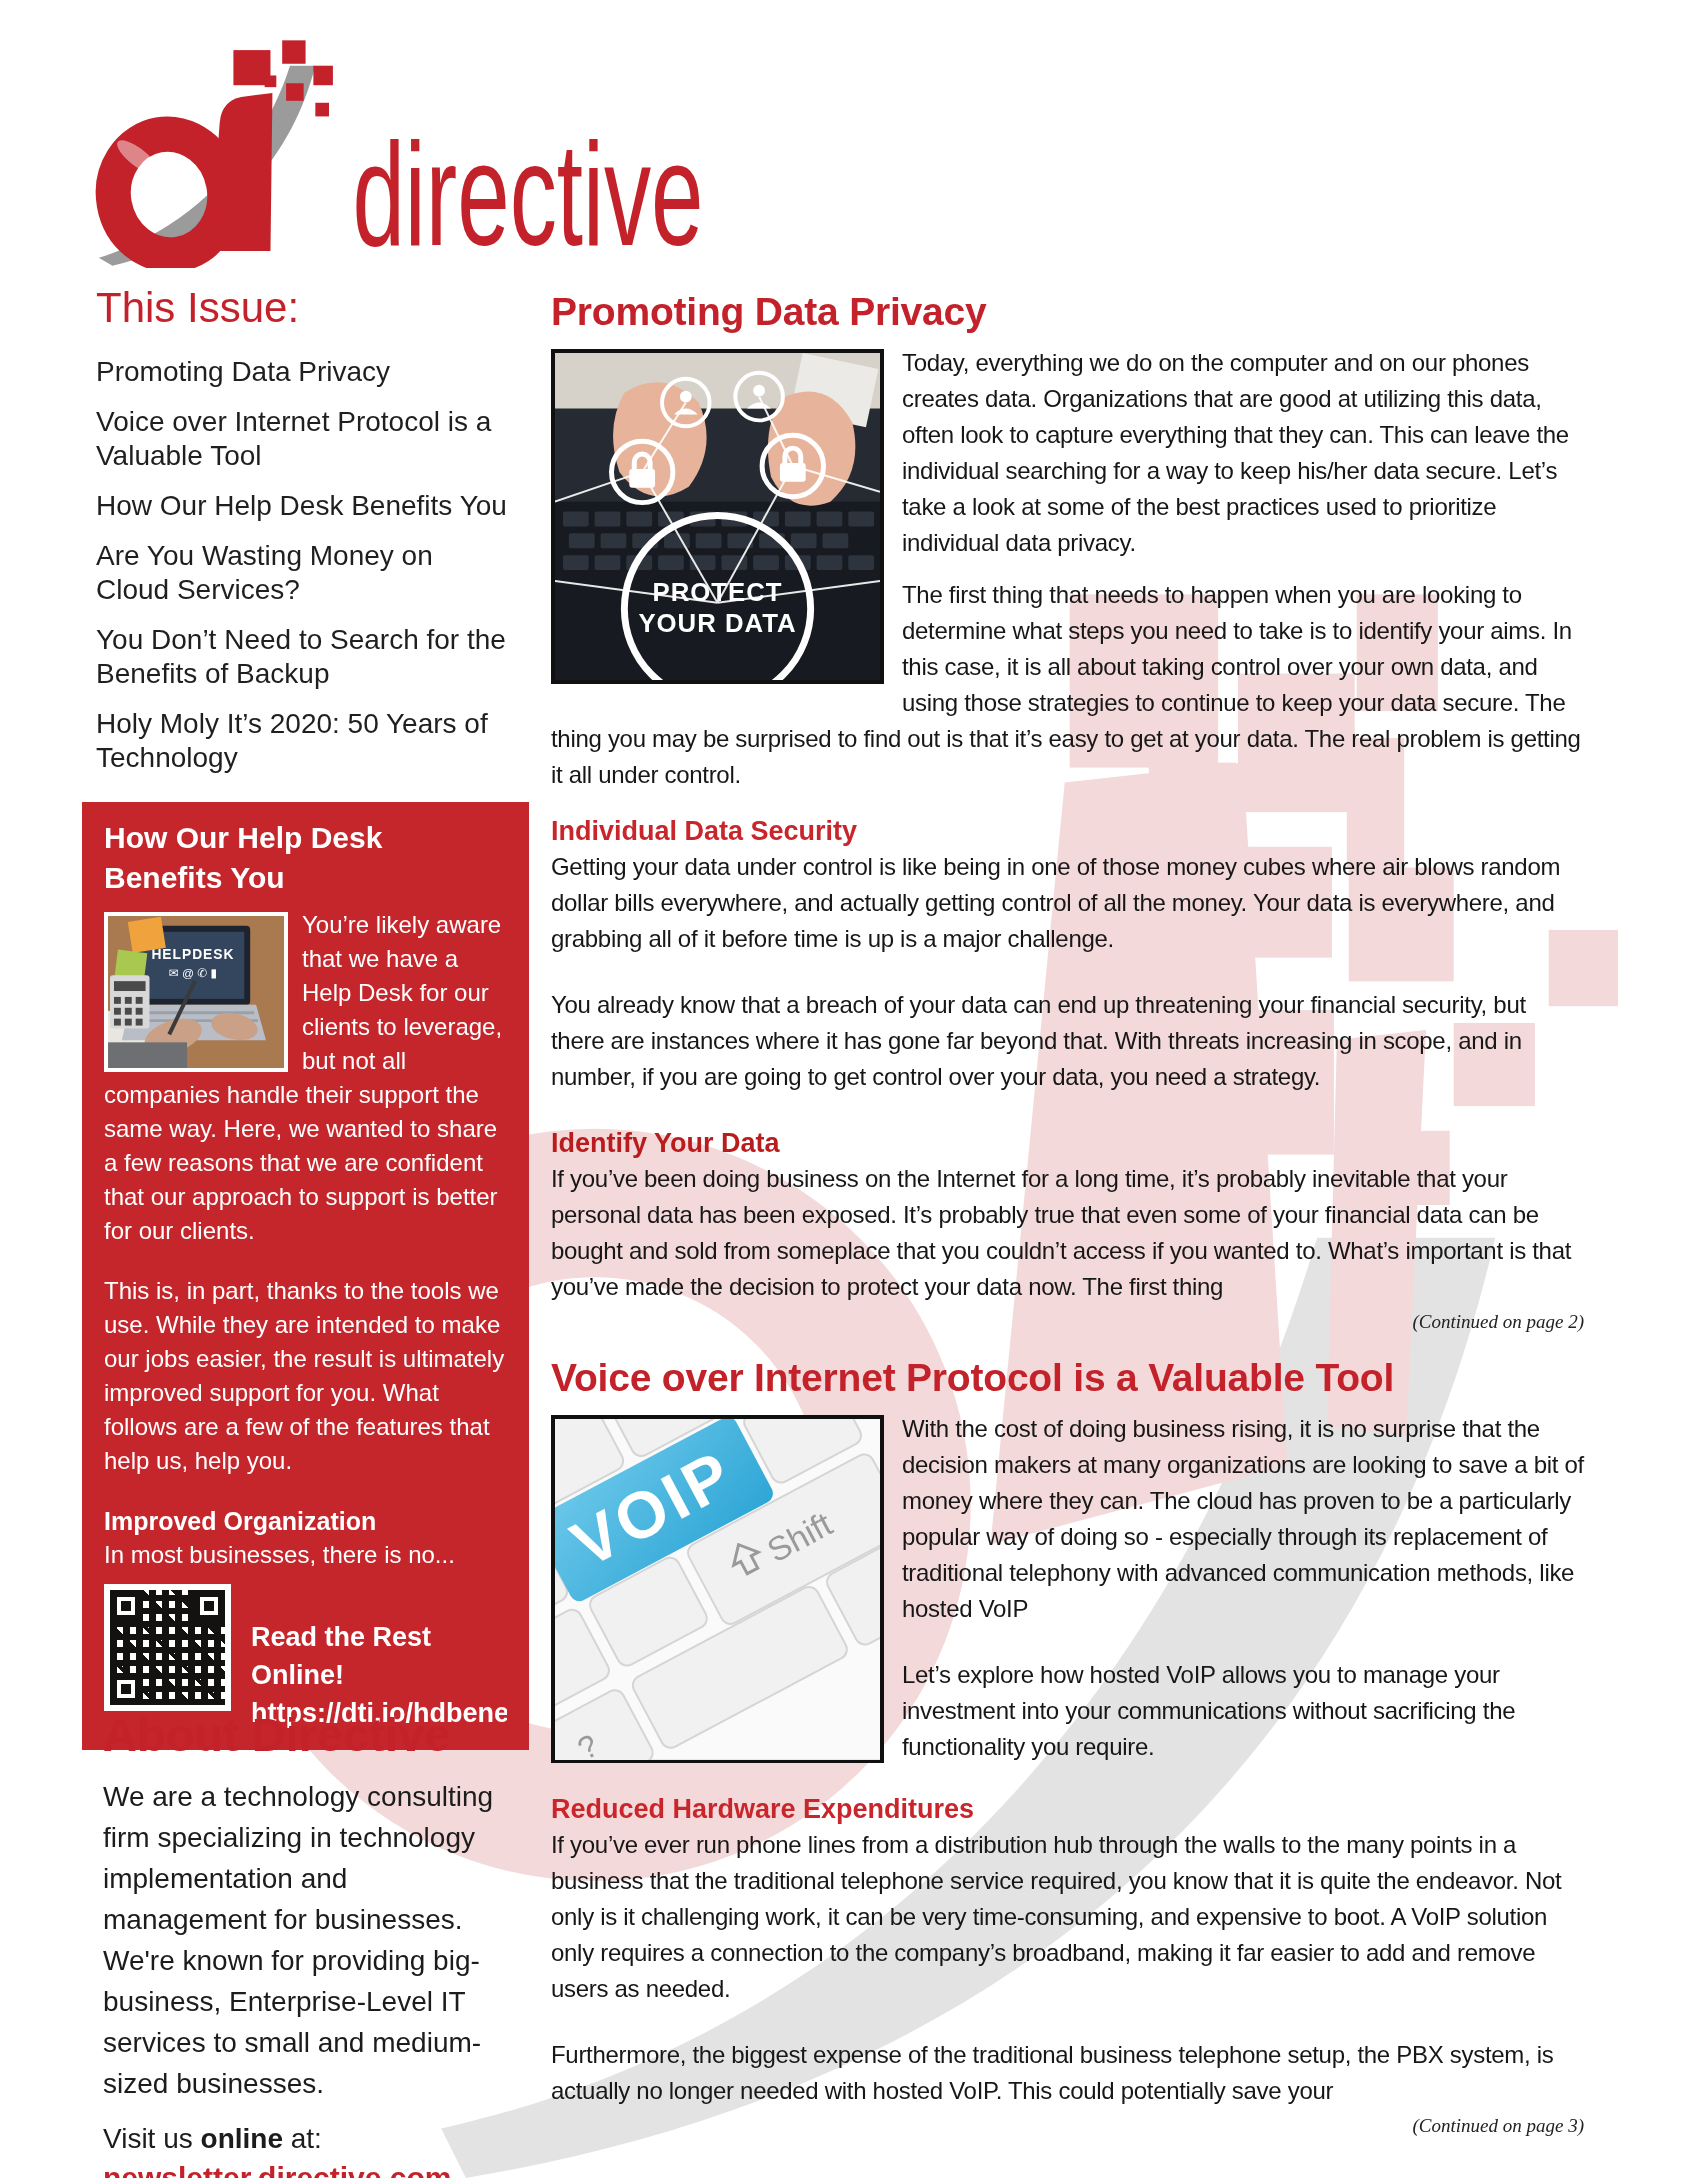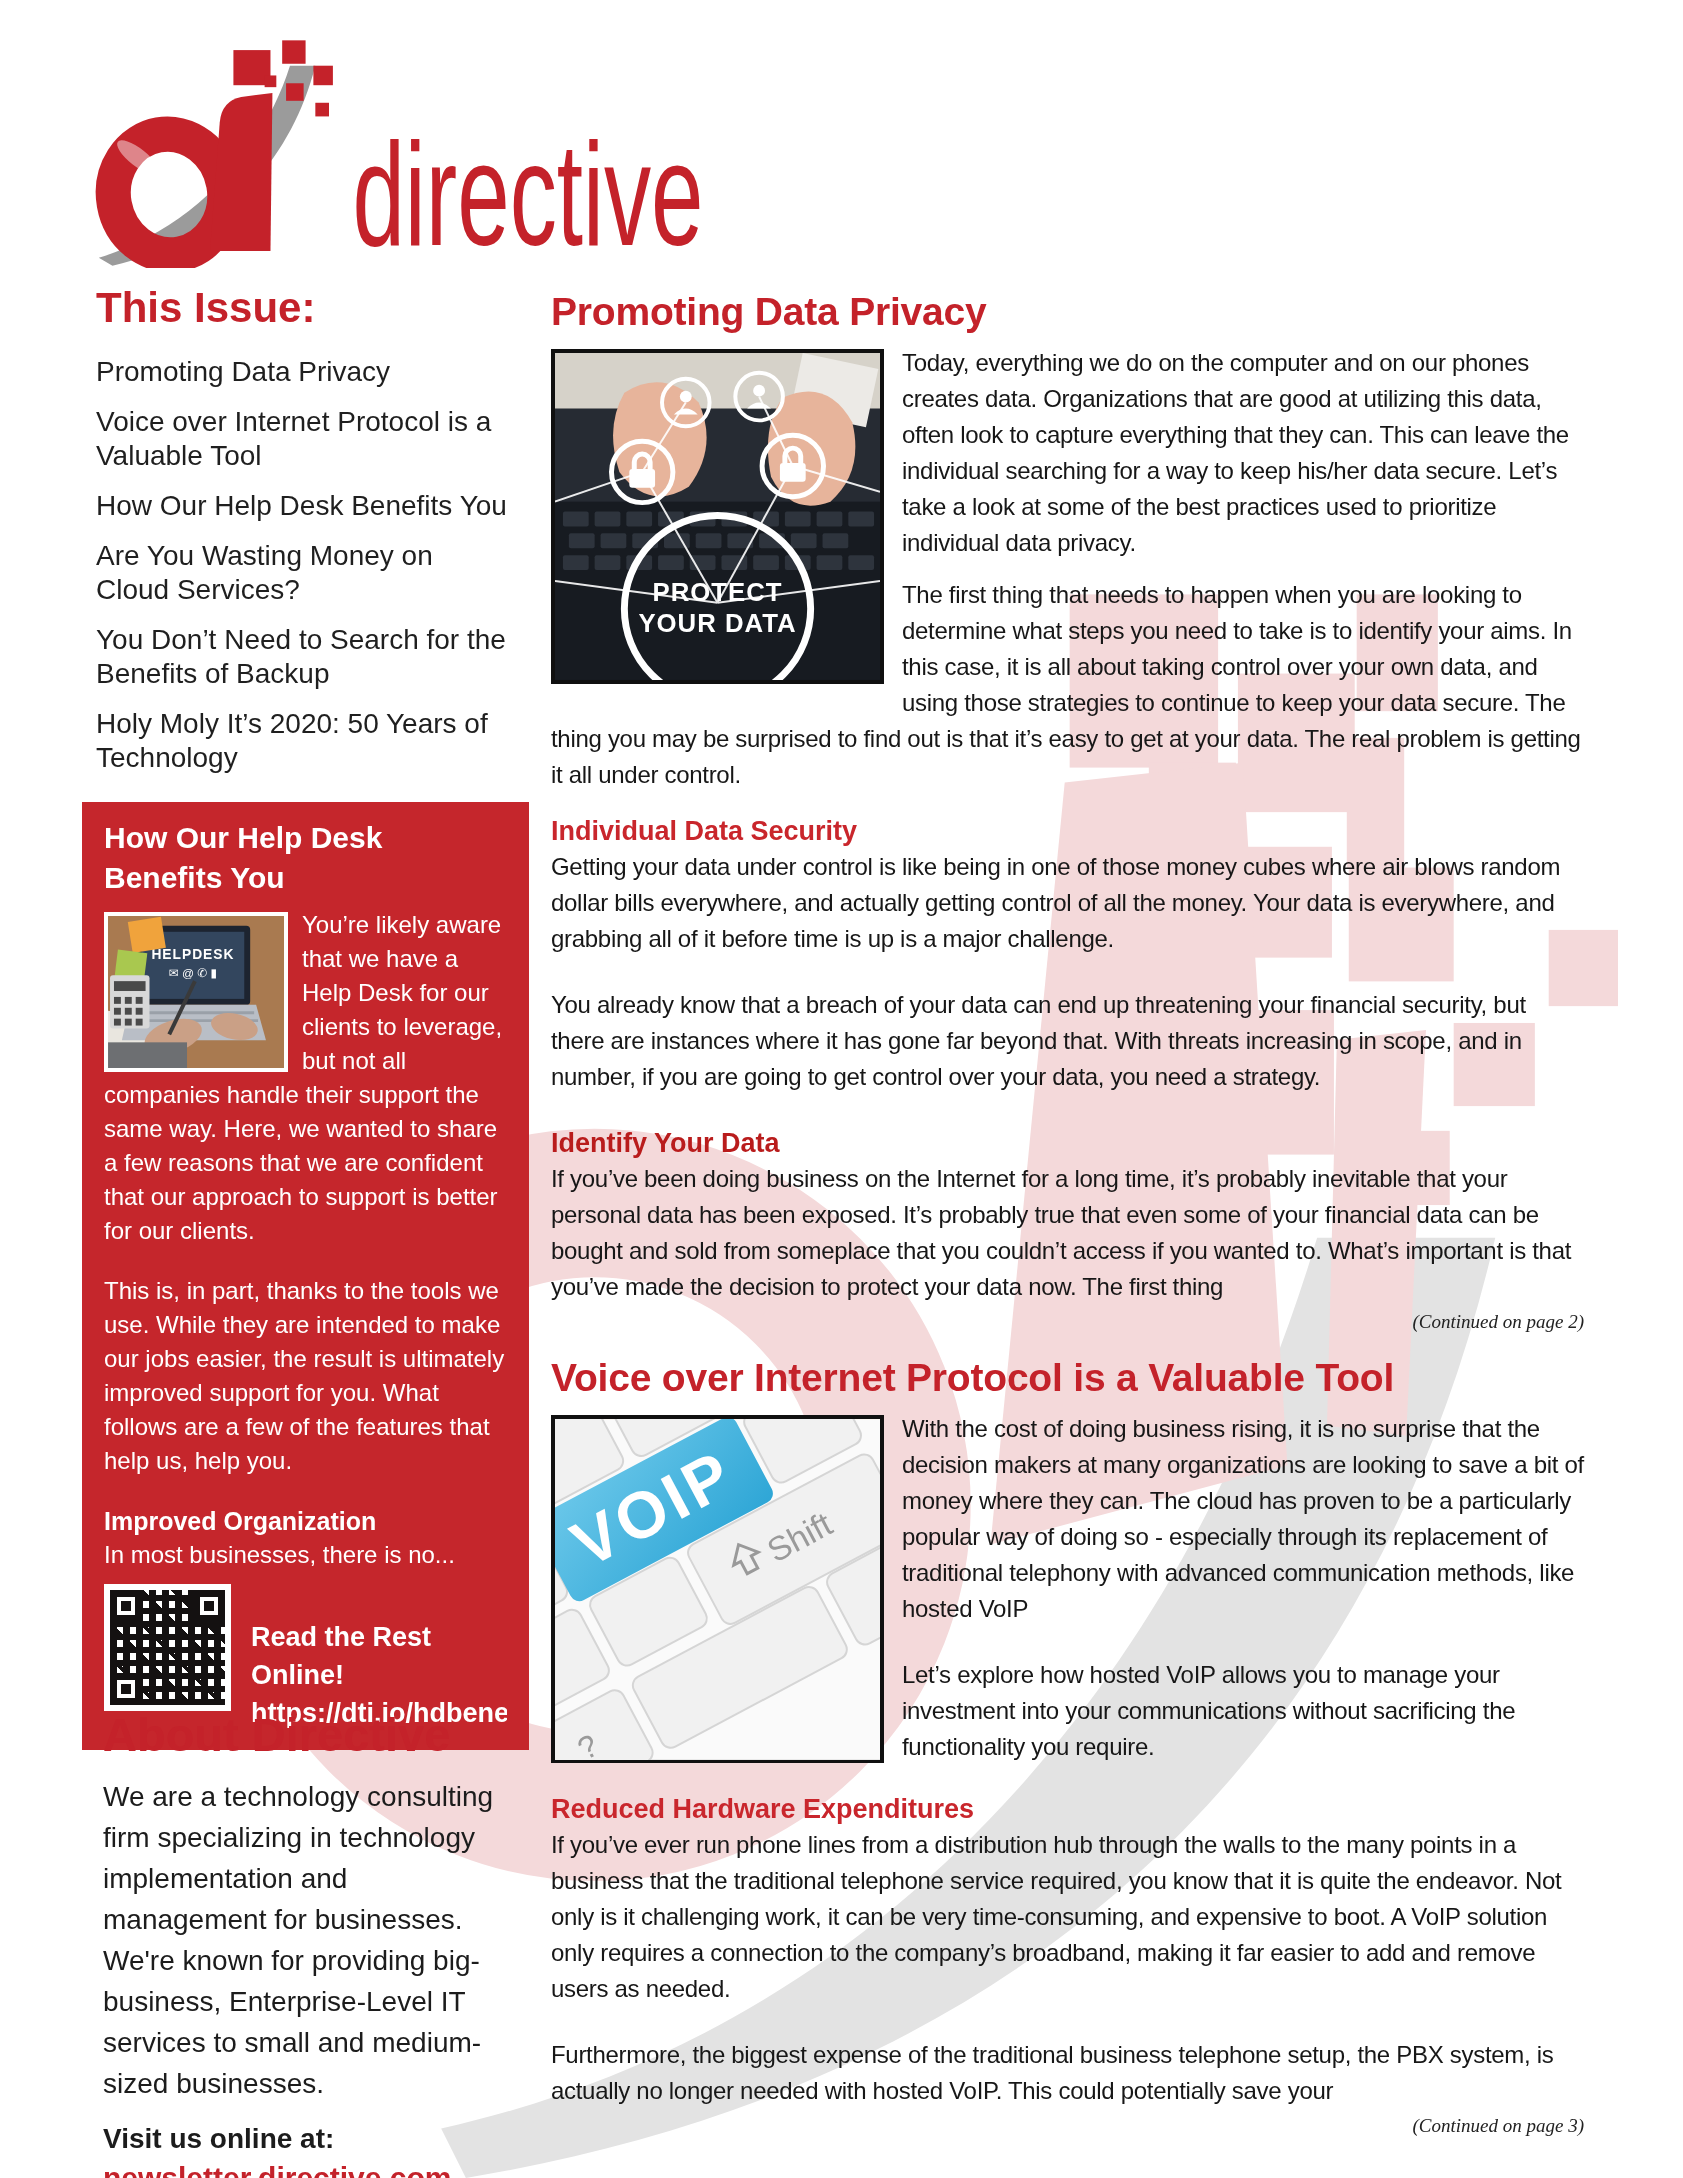--- a/index.html
+++ b/index.html
@@ -14,21 +14,21 @@
   .logo{position:absolute;left:91px;top:38px;z-index:2;}
   .masthead{position:absolute;right:99px;top:34px;width:752px;text-align:right;z-index:2;}
   .masthead-line1{font-size:63px;line-height:67px;letter-spacing:-1px;}
   .masthead-tech{font-weight:bold;color:#c4222a;}
   .masthead-minutes{font-weight:400;color:#8f9194;}
   .masthead-date{margin-top:16px;font-size:46px;line-height:50px;font-weight:bold;color:#8b8d90;}
   .masthead-tagline{margin-top:26px;font-size:31px;line-height:36px;font-style:italic;color:#9d9ea1;}
 
   
   .toc{position:absolute;left:96px;top:285px;width:411px;z-index:2;}
-  .toc-heading{font-size:42px;line-height:46px;font-weight:bold;color:#c4222a;margin-bottom:24px;}
+  .toc-heading{font-size:42px;line-height:46px;font-weight:normal;color:#c4222a;margin-bottom:24px;}
   .toc-item{font-size:28px;line-height:34px;color:#1f1f1f;margin-bottom:16px;}
 
   .helpdesk-box{position:absolute;left:82px;top:802px;width:447px;min-height:851px;background:#c5262c;
                 color:#ffffff;padding:16px 22px 18px 22px;z-index:2;}
   .helpdesk-box .box-title{font-size:30px;line-height:40px;font-weight:bold;margin-bottom:10px;}
   .helpdesk-fig{float:left;width:184px;height:160px;border:4px solid #ffffff;margin:4px 14px 6px 0;
                 background:#a97a50;overflow:hidden;}
   .box-p{font-size:24px;line-height:34px;}
   .box-p + .box-p{margin-top:26px;}
   .box-sub{font-size:25px;line-height:34px;font-weight:bold;margin-top:26px;}
@@ -40,21 +40,21 @@
         repeating-linear-gradient(0deg,#141111 0 6px,transparent 6px 13px),
         repeating-linear-gradient(45deg,transparent 0 9px,#141111 9px 13px,transparent 13px 23px);}
   .qr-finder{position:absolute;width:32px;height:32px;border:7px solid #141111;background:#ffffff;}
   .qr-finder::after{content:"";position:absolute;left:4px;top:4px;width:10px;height:10px;background:#141111;}
   .qr-f-tl{left:6px;top:6px;} .qr-f-tr{right:6px;top:6px;} .qr-f-bl{left:6px;bottom:6px;}
   .qr-cta{margin-left:147px;padding-top:34px;font-size:27px;line-height:38px;font-weight:bold;}
 
   .about{position:absolute;left:103px;top:1709px;width:408px;z-index:2;}
   .about-heading{font-size:47px;line-height:51px;font-weight:bold;color:#c4222a;margin-bottom:16px;}
   .about-body{font-size:28px;line-height:41px;color:#1c1c1c;}
-  .about-visit{margin-top:16px;font-size:28px;line-height:38px;color:#1c1c1c;font-weight:bold;}
+  .about-visit{margin-top:16px;font-size:28px;line-height:38px;color:#1c1c1c;}
   .about-site{font-size:30px;line-height:40px;font-weight:bold;color:#c4222a;}
 
   
   .main-col{position:absolute;left:551px;top:289px;width:1033px;z-index:2;}
   .article-h{font-size:39px;line-height:46px;font-weight:bold;color:#c4222a;letter-spacing:-0.2px;margin:0 0 10px 0;}
   .article-h.second{margin-top:16px;clear:both;}
   .photo{float:left;border:4px solid #101010;margin:4px 18px 8px 0;background:#fdba74;}
   .photo-privacy{width:333px;height:335px;}
   .photo-voip{width:333px;height:348px;}
   .body-p{font-size:24px;line-height:36px;letter-spacing:-0.3px;color:#171717;}

